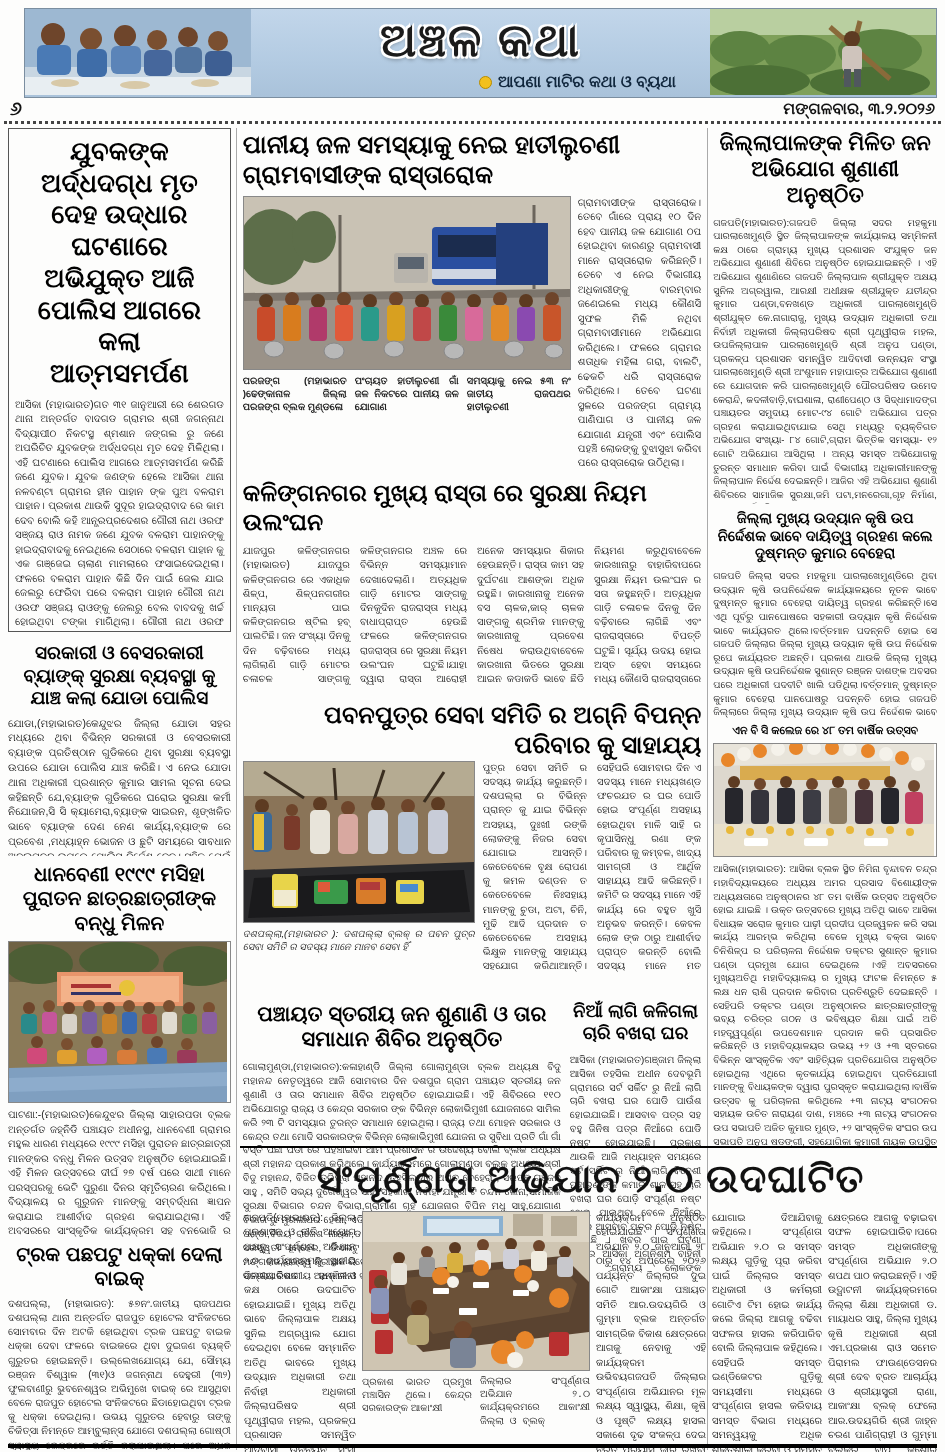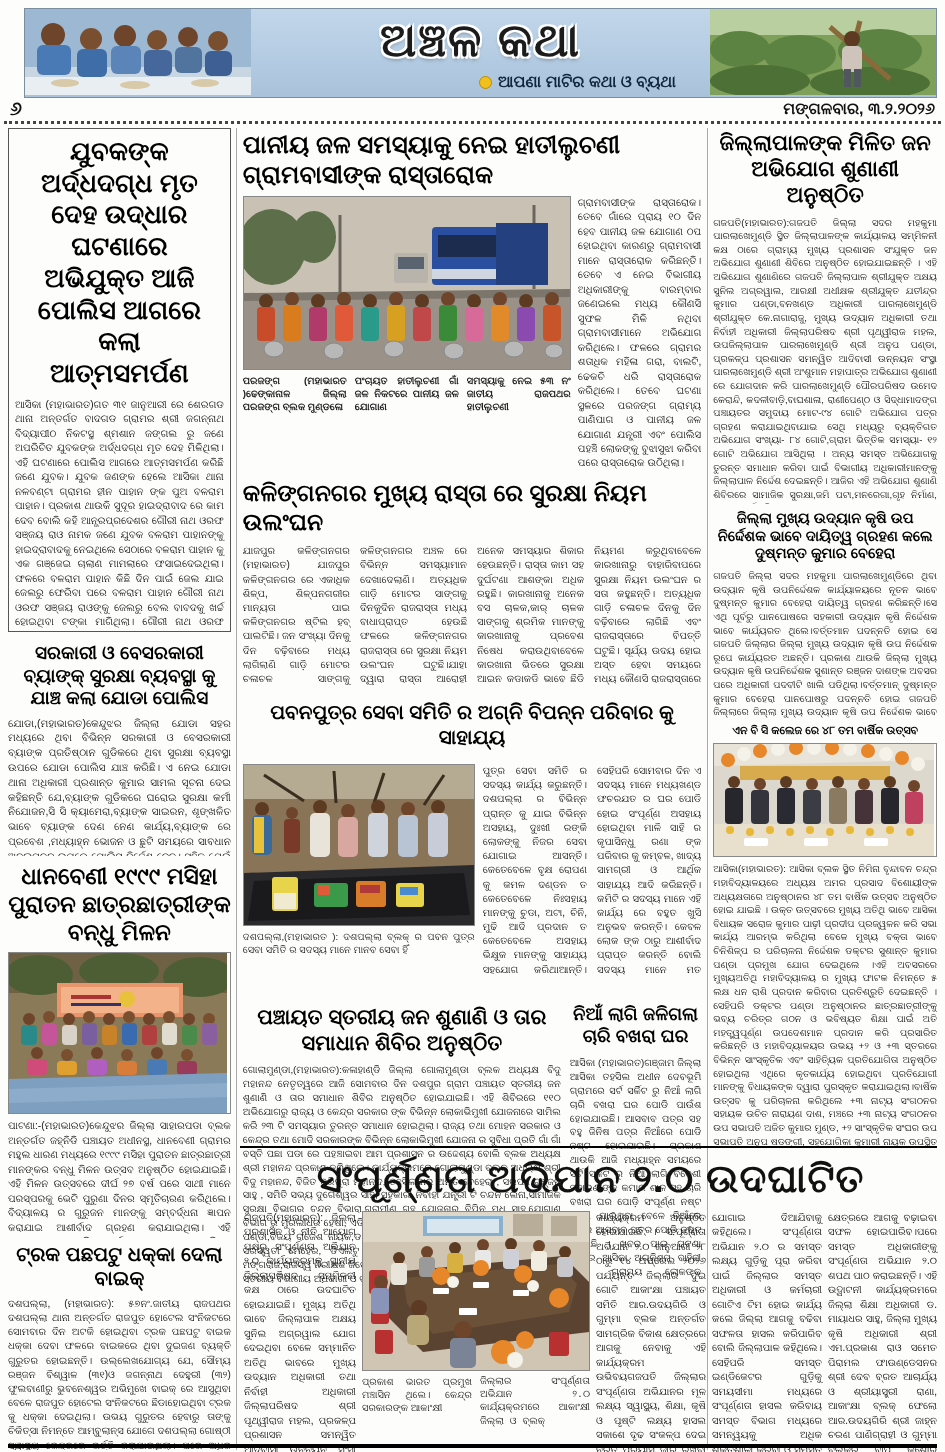--- a/index.html
+++ b/index.html
@@ -114,21 +114,21 @@
         <div class="hl" style="font-size:26px;margin:2px 12px 8px;">ଯୁବକଙ୍କ ଅର୍ଦ୍ଧଦଗ୍ଧ ମୃତ ଦେହ ଉଦ୍ଧାର ଘଟଣାରେ ଅଭିଯୁକ୍ତ ଆଜି ପୋଲିସ ଆଗରେ କଲା ଆତ୍ମସମର୍ପଣ</div>
         <div class="body" style="font-size:10.2px;">ଆସିକା (ମହାଭାରତ)ଗତ ୩୧ ଜାନୁଆରୀ ରେ ଶେରଗଡ ଥାନା ଅନ୍ତର୍ଗତ ବାଦଗଡ ଗ୍ରାମର ଶ୍ରୀ ଜଗନ୍ନାଥ ବିଦ୍ୟାପୀଠ ନିକଟସ୍ଥ ଶ୍ମଶାନ ଜଙ୍ଗଲ ରୁ ଜଣେ ଅପରିଚିତ ଯୁବକଙ୍କ ଅର୍ଦ୍ଧଦଗ୍ଧ ମୃତ ଦେହ ମିଳିଥିଲା। ଏହି ଘଟଣାରେ ପୋଲିସ ଆଗରେ ଆତ୍ମସମର୍ପଣ କରିଛି ଜଣେ ଯୁବକ। ଯୁବକ ଜଣଙ୍କ ହେଲେ ଆସିକା ଥାନା ନଳବଣ୍ଟା ଗ୍ରାମର ହୀନ ପାହାନ ଙ୍କ ପୁଅ ବଳରାମ ପାହାନ। ପ୍ରକାଶ ଥାଉକି ସୁଦୂର ହାଇଦ୍ରାବାଦ ରେ କାମ ଦେବ ବୋଲି କହି ଆନ୍ଧ୍ରପ୍ରଦେଶର ଗୌରୀ ନାଥ ଓରଫ ସଞ୍ଜୟ ରାଓ ନାମକ ଜଣେ ଯୁବକ ବଳରାମ ପାହାନଙ୍କୁ ହାଇଦ୍ରାବାଦକୁ ନେଇଥିଲେ ସେଠାରେ ବଳରାମ ପାହାନ କୁ ଏକ ଗଞ୍ଜେଇ ଚାଲାଣ ମାମଲାରେ ଫସାଇଦେଇଥିଲା। ଫଳରେ ବଳରାମ ପାହାନ କିଛି ଦିନ ପାଇଁ ଜେଲ ଯାଇ ଜେଲରୁ ଫେରିବା ପରେ ବଳରାମ ପାହାନ ଗୌରୀ ନାଥ ଓରଫ ସଞ୍ଜୟ ରାଓଙ୍କୁ ଜେଲରୁ ବେଲ ବାବଦକୁ ଖର୍ଚ୍ଚ ହୋଇଥିବା ଟଙ୍କା ମାଗିଥିଲା। ଗୌରୀ ନାଥ ଓରଫ ସଞ୍ଜୟ ରାଓ ଟଙ୍କା ଦେବାକୁ ସଫା ସଫା ମନା କରିଦେଇଥିଲା। ବଳରାମ ନିଜ ଗାଁ ନଳବଣ୍ଟା ଫେରିଆସିଥିଲା। ଗତ ୩୦ ତାରିଖରେ ବଳରାମ ଓ ଗୌରୀ ନାଥ ଓରଫ ସଞ୍ଜୟ ରାଓ ଙ୍କ ଦେଖା ହୋଇଥିଲା। ସେମାନେ ଦୁହେଁ ଶେରଗଡ ଥାନା ଅନ୍ତର୍ଗତ ବାଦଗଡ ଗ୍ରାମର ଶ୍ରୀ ଜଗନ୍ନାଥ ବିଦ୍ୟାପୀଠ ନିକଟସ୍ଥ ଶ୍ମଶାନ ଜଙ୍ଗଲ ନିକଟରେ ଦୁହେଁ ମିଶି ମଦ ପିଇଥିଲେ। ମଦ ପିଇବା ପରେ ବଳରାମ ପାହାନ ଗୌରୀ ନାଥ ଓରଫ ସଞ୍ଜୟ ରାଓଙ୍କୁ ଜେଲରୁ ବାହାରିବା ପାଇଁ ଖର୍ଚ୍ଚ ହୋଇଥିବା ଟଙ୍କା ପୁଣି ମାଗିଥିଲା। ଟଙ୍କା ଦେବା ପାଇଁ ଗୌରୀ ନାଥ ଓରଫ ସଞ୍ଜୟ ରାଓ ମନା କରିଥିଲା। ଉଭୟଙ୍କ ମଧ୍ୟରେ ବାକ୍ୟସା ହୋଇଥିଲା। ପରେ ଉତ୍କ୍ଷିପ୍ତ ହୋଇ ଗୌରୀ ନାଥ ଓରଫ ସଞ୍ଜୟ ରାଓ ବଳରାମ ପାହାନଙ୍କୁ ଛୁରୀ ଆକ୍ରମଣ କରିଥିଲେ। ସେତିକି ବେଳେ ବଳରାମ ପାହାନ ସେହି ଛୁରୀରେ ପାଲଟା ଆକ୍ରମଣ କରି ଗୌରୀ ନାଥ ଓରଫ ସଞ୍ଜୟ ରାଓର ବେକ କାଟିଦେଇଥିଲା। ପରେ ପ୍ରମାଣ ନଷ୍ଟ କରିବା ପାଇଁ ଗୌରୀ ନାଥ ଓରଫ ସଞ୍ଜୟ ରାଓର ମୃତ ଦେହକୁ ପେଟ୍ରୋଲ ଢାଳି ପୋଡ଼ି ଦେଇଥିବା କଥା ବଳରାମ ନିଜେ ସ୍ୱୀକାର କରିଛି। ଖବର ପାଇ ପୋଲିସ ଘଟଣା ସ୍ଥଳରେ ପହଞ୍ଚି ଅର୍ଦ୍ଧଦଗ୍ଧ ମୃତ ଦେହ ଉଦ୍ଧାର କରିଥିଲା ଏନେଇ ଶେରଗଡ ଥାନା ରେ ଏକ ମାମଲା ରୁଜୁ କରି ପୋଲିସ ତଦନ୍ତ ଚଳାଇଥିଲା ବେଳେ ଆଜି ଆସିକା ପୋଲିସ ନିକଟରେ ଆତ୍ମସମର୍ପଣ କରିଛି ବଳରାମ ପାହାନ।</div>
       </div>
 
       <div style="height:218px;overflow:hidden;margin-top:6px;">
         <div class="hl" style="font-size:18.5px;margin:4px 0 7px;">ସରକାରୀ ଓ ବେସରକାରୀ ବ୍ୟାଙ୍କ୍ ସୁରକ୍ଷା ବ୍ୟବସ୍ଥା କୁ ଯାଞ୍ଚ କଲା ଯୋଡା ପୋଲିସ</div>
         <div class="body">ଯୋଡା,(ମହାଭାରତ)କେନ୍ଦୁଝର ଜିଲ୍ଲା ଯୋଡା ସହର ମଧ୍ୟରେ ଥିବା ବିଭିନ୍ନ ସରକାରୀ ଓ ବେସରକାରୀ ବ୍ୟାଙ୍କ ପ୍ରତିଷ୍ଠାନ ଗୁଡିକରେ ଥିବା ସୁରକ୍ଷା ବ୍ୟବସ୍ଥା ଉପରେ ଯୋଡା ପୋଲିସ ଯାଞ୍ଚ କରିଛି। ଏ ନେଇ ଯୋଡା ଥାନା ଅଧିକାରୀ ପ୍ରଶାନ୍ତ କୁମାର ସାମଲ ସୂଚନା ଦେଇ କହିଛନ୍ତି ଯେ,ବ୍ୟାଙ୍କ ଗୁଡିକରେ ଘରୋଇ ସୁରକ୍ଷା କର୍ମୀ ନିଯୋଜନ,ସି ସି କ୍ୟାମେରା,ବ୍ୟାଙ୍କ ସାଇରନ, ଶୃଙ୍ଖଳିତ ଭାବେ ବ୍ୟାଙ୍କ ଦେଣ ନେଣ କାର୍ଯ୍ୟ,ବ୍ୟାଙ୍କ ରେ ପ୍ରବେଶ ,ମଧ୍ୟାହ୍ନ ଭୋଜନ ଓ ଛୁଟି ସମୟରେ ସାବଧାନ ଅବଲମ୍ବନ ଉପରେ ପୋଲିସ ନିର୍ଦ୍ଦେଶ ଦେବ। ସହିତ ଯେଉଁ ବ୍ୟବସାୟିକ ସଂସ୍ଥା ଅଧିକ ଟଙ୍କା ଉଠାଇବା ସମୟରେ ପୋଲିସ କୁ ସୂଚନା ପ୍ରଦାନ କରିବା ପାଇଁ ନିର୍ଦ୍ଦେଶ ଦିଆଯାଇଥିବା ସହିତ ଅନ୍ୟାନ୍ୟ ସୁରକ୍ଷା ବ୍ୟବସ୍ଥା ବ୍ୟାଙ୍କ ପରିସର ରେ କରାଯାଇଛି କି ନାହିଁ, ଏ ନେଇ ପୋଲିସ ପକ୍ଷରୁ ଯାଞ୍ଚ କରାଯାଇଥିଲା।</div>
       </div>
 
       <div style="height:378px;overflow:hidden;margin-top:4px;">
-        <div class="hl" style="font-size:23px;margin:2px 0 6px;">ଧାନବେଣୀ ୧୯୯୯ ମସିହା ପୁରାତନ ଛାତ୍ରଛାତ୍ରୀଙ୍କ ବନ୍ଧୁ ମିଳନ</div>
+        <div class="hl" style="font-size:20px;margin:2px 0 6px;">ଧାନବେଣୀ ୧୯୯୯ ମସିହା ପୁରାତନ ଛାତ୍ରଛାତ୍ରୀଙ୍କ ବନ୍ଧୁ ମିଳନ</div>
         <div class="photoframe">
           <svg width="218" height="160" viewBox="0 0 218 160">
             <rect width="218" height="160" fill="#8a7a58"></rect>
             <rect width="218" height="40" fill="#6f6244"></rect>
             <g fill="#4d5e35">
                 <ellipse cx="30" cy="22" rx="34" ry="20"></ellipse>
                 <ellipse cx="110" cy="18" rx="40" ry="18"></ellipse>
                 <ellipse cx="190" cy="24" rx="36" ry="20"></ellipse>
               </g>
             <rect x="48" y="30" width="126" height="34" fill="#e8956b"></rect>
@@ -259,21 +259,21 @@
           <div class="body" style="flex:1;font-size:10.2px;">ଗ୍ରାମବାସୀଙ୍କ ରାସ୍ତାରୋକ।ତେବେ ଗାଁରେ ପ୍ରାୟ ୧୦ ଦିନ ହେବ ପାନୀୟ ଜଳ ଯୋଗାଣ ଠପ ହୋଇଥିବା କାରଣରୁ ଗ୍ରାମବାସୀ ମାନେ ରାସ୍ତାରୋକ କରିଛନ୍ତି। ତେବେ ଏ ନେଇ ବିଭାଗୀୟ ଅଧିକାରୀଙ୍କୁ ବାରମ୍ବାର ଜଣେଇଲେ ମଧ୍ୟ କୌଣସି ସୁଫଳ ମିଳି ନଥିବା ଗ୍ରାମବାସୀମାନେ ଅଭିଯୋଗ କରିଥିଲେ। ଫଳରେ ଗ୍ରାମର ଶତାଧିକ ମହିଳା ଗରା, ବାଲଟି, ଢେକଚି ଧରି ରାସ୍ତାରୋକ କରିଥିଲେ। ତେବେ ଘଟଣା ସ୍ଥଳରେ ପରଜଙ୍ଗ ଗ୍ରାମ୍ୟ ପାଣିପାଗ ଓ ପାନୀୟ ଜଳ ଯୋଗାଣ ଯନ୍ତ୍ରୀ ଏବଂ ପୋଲିସ ପହଞ୍ଚି ଲୋକଙ୍କୁ ବୁଝାସୁଝା କରିବା ପରେ ରାସ୍ତାରୋକ ଉଠିଥିଲା।</div>
         </div>
       </div>
 
       <div style="overflow:hidden;margin-top:6px;">
         <div class="hl" style="font-size:23.5px;text-align:left;margin:2px 0 8px;">କଳିଙ୍ଗନଗର ମୁଖ୍ୟ ରାସ୍ତା ରେ ସୁରକ୍ଷା ନିୟମ ଉଲଂଘନ</div>
         <div class="body" style="column-count:4;column-gap:10px;height:148px;font-size:10px;">ଯାଜପୁର କଳିଙ୍ଗନଗର (ମହାଭାରତ) ଯାଜପୁର କଳିଙ୍ଗନଗର ରେ ଏକାଧିକ ଶିଳ୍ପ, ଶିଳ୍ପନଗରୀର ମାନ୍ୟତା ପାଇ କଳିଙ୍ଗନଗର ଷ୍ଟିଲ ହବ୍ ପାଲଟିଛି। ଜନ ସଂଖ୍ୟା ଦିନକୁ ଦିନ ବଢ଼ିବାରେ ମଧ୍ୟ ଲାଗିଲାଣି ଗାଡ଼ି ମୋଟର ଚଳାଚଳ ସାଙ୍ଗକୁ କଳିଙ୍ଗନଗର ଅଞ୍ଚଳ ରେ ବିଭିନ୍ନ ସମସ୍ୟାମାନ ଦେଖାଦେଲାଣି। ଅତ୍ୟଧିକ ଗାଡ଼ି ମୋଟର ସାଙ୍ଗକୁ ଦିନକୁଦିନ ରାଜରାସ୍ତା ମଧ୍ୟ ବାଧାପ୍ରାପ୍ତ ହେଉଛି ଫଳରେ କଳିଙ୍ଗନଗର ରାଜରାସ୍ତା ରେ ସୁରକ୍ଷା ନିୟମ ଉଲଂଘନ ଘଟୁଛି।ଯାହା ଦ୍ୱାରା ରାସ୍ତା ଆରୋହୀ ଅନେକ ସମସ୍ୟାର ଶିକାର ହେଉଛନ୍ତି। ରାସ୍ତା କାମ ସହ ଦୁର୍ଘଟଣା ଆଶଙ୍କା ଅଧିକ ରହୁଛି। କାରଖାନାକୁ ଅନେକ ବସ ଚାଳକ,କାର୍ ଚାଳକ ସାଙ୍ଗକୁ ଶ୍ରମିକ ମାନଙ୍କୁ କାରଖାନାକୁ ପ୍ରବେଶ ନିଷେଧ କରାଉଥିବାବେଳେ କାରଖାନା ଭିତରେ ସୁରକ୍ଷା ଆଇନ କଡାକଡି ଭାବେ ଛିଡି ନିୟମଣ କରୁଥିବାବେଳେ କାରଖାନାରୁ ବାହାରିବାପରେ ସୁରକ୍ଷା ନିୟମ ଉଲଂଘନ ର ସତା କହୁଛନ୍ତି। ଅତ୍ୟଧିକ ଗାଡ଼ି ଚଳାଚଳ ଦିନକୁ ଦିନ ବଢ଼ିବାରେ ଲାଗିଛି ଏବଂ ରାଜରାସ୍ତାରେ ବିପତ୍ତି ଘଟୁଛି। ସୂର୍ଯ୍ୟ ଉଦୟ ହୋଇ ଅସ୍ତ ହେବା ସମୟରେ ମଧ୍ୟ କୌଣସି ରାଜରାସ୍ତାରେ ଗାଡ଼ି ମୋଟର ଚଳାଚଳ ସମସ୍ୟାମାନ ଉପୁଜିଛି। କାରଖାନାକୁ ମାଲ ପରିବହନ ସାଙ୍ଗକୁ ଗାଡ଼ି ଚଳାଚଳ ବଢ଼ିବାରେ ଲାଗିଛି। ଦୁର୍ଘଟଣାର ମାତ୍ରା ଉପଦେଶ ପଡୁଛି ଏପରି କଳିଙ୍ଗନଗର ର ସୁରକ୍ଷା ନିୟମ ଉଲଂଘନ ଘଟଣା ଆଗକୁ ଆସୁଛି। ଏହା ଦ୍ୱାରା ରାସ୍ତା ସୁରକ୍ଷା ଆଇନ କଡାକଡି ପାଳନ କରାନଗଲେ ଜନସାଧାରଣଙ୍କ ସୁରକ୍ଷା ରେ ତ୍ରୁଟି ଅନେକ ବାଧା ଉପୁଜିବ।</div>
       </div>
 
       <div style="overflow:hidden;margin-top:6px;">
-        <div class="hl" style="font-size:20px;text-align:center;margin:2px 0 15px;">ପବନପୁତ୍ର ସେବା ସମିତି ର ଅଗ୍ନି ବିପନ୍ନ ପରିବାର କୁ ସାହାଯ୍ୟ</div>
+        <div class="hl" style="font-size:24px;text-align:right;margin:2px 0 2px;">ପବନପୁତ୍ର ସେବା ସମିତି ର ଅଗ୍ନି ବିପନ୍ନ ପରିବାର କୁ ସାହାଯ୍ୟ</div>
         <div style="display:flex;gap:8px;">
           <div style="width:232px;">
             <div class="photoframe">
               <svg width="230" height="160" viewBox="0 0 230 160">
                 <rect width="230" height="160" fill="#8a7458"></rect>
                 <rect width="230" height="34" fill="#b5ab92"></rect>
                 <g stroke="#3a2e20" stroke-width="3">
                     <line x1="20" y1="10" x2="60" y2="36"></line>
                     <line x1="90" y1="6" x2="92" y2="38"></line>
                     <line x1="140" y1="8" x2="130" y2="38"></line>
@@ -301,21 +301,21 @@
                 <rect x="28" y="112" width="26" height="34" rx="3" fill="#e8d44a"></rect>
                   <rect x="30" y="128" width="22" height="16" fill="#f0ead0"></rect>
                 <rect x="70" y="118" width="34" height="24" rx="3" fill="#3a9a4a"></rect>
                   <rect x="74" y="120" width="12" height="10" fill="#e05a3a"></rect>
                 <rect x="112" y="116" width="30" height="26" rx="3" fill="#d87c2a"></rect>
                   <rect x="116" y="120" width="20" height="8" fill="#b03a3a"></rect>
                 <rect x="152" y="118" width="28" height="24" rx="3" fill="#e8d44a"></rect>
                   <rect x="156" y="122" width="18" height="8" fill="#4a8ad0"></rect>
               </svg>
             </div>
-            <div style="display:flex;gap:12px;margin-top:4px;">
+            <div style="display:flex;gap:12px;margin-top:4px;font-style:italic;">
               <div class="caption" style="flex:1;font-weight:400;">ଦଶପଲ୍ଲା,(ମହାଭାରତ ): ଦଶପଲ୍ଲା ବ୍ଲକ୍ ର ପବନ ପୁତ୍ର ସେବା ସମିତି ର ସଦସ୍ୟ ମାନେ ମାନବ ସେବା ହିଁ</div>
             </div>
           </div>
           <div class="body" style="flex:1;column-count:2;column-gap:10px;height:218px;overflow:hidden;font-size:10px;">ପୁତ୍ର ସେବା ସମିତି ର ସଦସ୍ୟ କାର୍ଯ୍ୟ କରୁଛନ୍ତି। ଦଶପଲ୍ଲା ର ବିଭିନ୍ନ ପ୍ରାନ୍ତ କୁ ଯାଇ ବିଭିନ୍ନ ଅସହାୟ, ଦୁଃଖୀ ରଙ୍କି ଲୋକଙ୍କୁ ନିଜର ସେବା ଯୋଗାଇ ଆସନ୍ତି। କେତେବେଳେ ବୃକ୍ଷ ରୋପଣ କୁ କମଳ ଦଣ୍ଡନ ତ କେତେବେଳେ ନିଃସହାୟ ମାନଙ୍କୁ ଚୁଡା, ଅଟା, ଚିନି, ମୁଢି ଆଦି ପ୍ରଦାନ ତ କେତେବେଳେ ଅସହାୟ ଭିକ୍ଷୁକ ମାନଙ୍କୁ ସାହାଯ୍ୟ ସହଯୋଗ କରିଥାଆନ୍ତି। ସେହିପରି ସୋମବାର ଦିନ ଏ ସଦସ୍ୟ ମାନେ ମଧ୍ୟଖଣ୍ଡ ଫଚରଯତ ର ଘର ପୋଡି ହୋଇ ସଂପୂର୍ଣ୍ଣ ଅସହାୟ ହୋଇଥିବା ମାଳି ସାହି ର କୃପାସିନ୍ଧୁ ରଣା ଙ୍କ ପରିବାର କୁ କମ୍ବଳ, ଖାଦ୍ୟ ସାମଗ୍ରୀ ଓ ଆର୍ଥିକ ସାହାଯ୍ୟ ଆଦି କରିଛନ୍ତି।କମିଟି ର ସଦସ୍ୟ ମାନେ ଏହି କାର୍ଯ୍ୟ ରେ ବହୁତ ଖୁସି ଅନୁଭବ କରନ୍ତି। କେବଳ ଲୋକ ଙ୍କ ଠାରୁ ଆଶୀର୍ବାଦ ପ୍ରାପ୍ତ କରନ୍ତି ବୋଲି ସଦସ୍ୟ ମାନେ ମତ ପ୍ରକାଶ କରନ୍ତି। ଏହି ପବନ ପୁତ୍ର ସେବା ସମିତି ର କାର୍ଯ୍ୟକଳାପ କୁ ଦଶପଲ୍ଲା ର ବିଭିନ୍ନ ମହଲ ରେ ଚର୍ଚ୍ଚା ହେଉଛି ଓ ସମସ୍ତ ଯୁବ ଗୋଷ୍ଠୀ ଏହି ପ୍ରକାର ସାମାଜିକ ମଙ୍ଗଳ କାର୍ଯ୍ୟରେ ସହଯୋଗ କରିବାକୁ ଆଗେଇ ଆସିବା ଦରକାର ବୋଲି ବୁଦ୍ଧିଜୀବୀ ମାନେ ମତ ପ୍ରକାଶ କରିଛନ୍ତି।</div>
         </div>
       </div>
 
       <div style="display:flex;gap:9px;margin-top:20px;">
         <div style="width:318px;overflow:hidden;">
           <div class="hl" style="font-size:21px;margin:2px 0 8px;">ପଞ୍ଚାୟତ ସ୍ତରୀୟ ଜନ ଶୁଣାଣି ଓ ତାର ସମାଧାନ ଶିବିର ଅନୁଷ୍ଠିତ</div>

